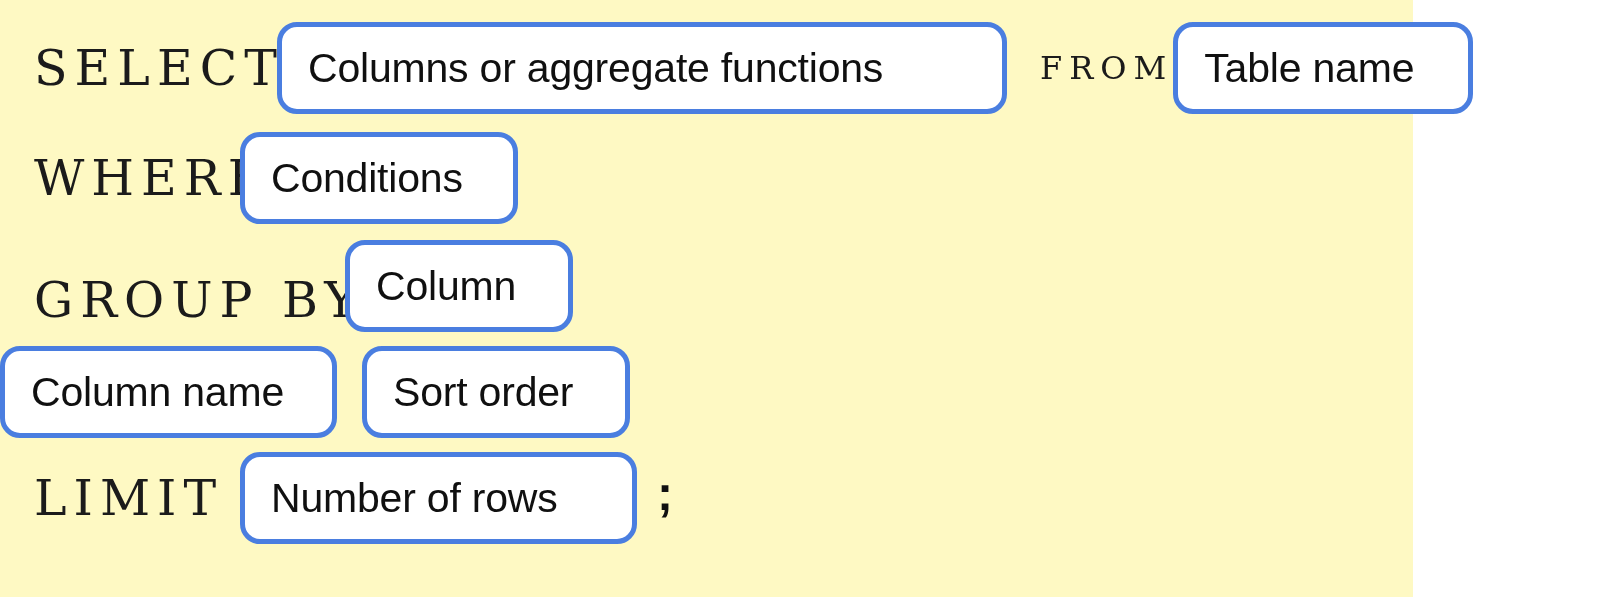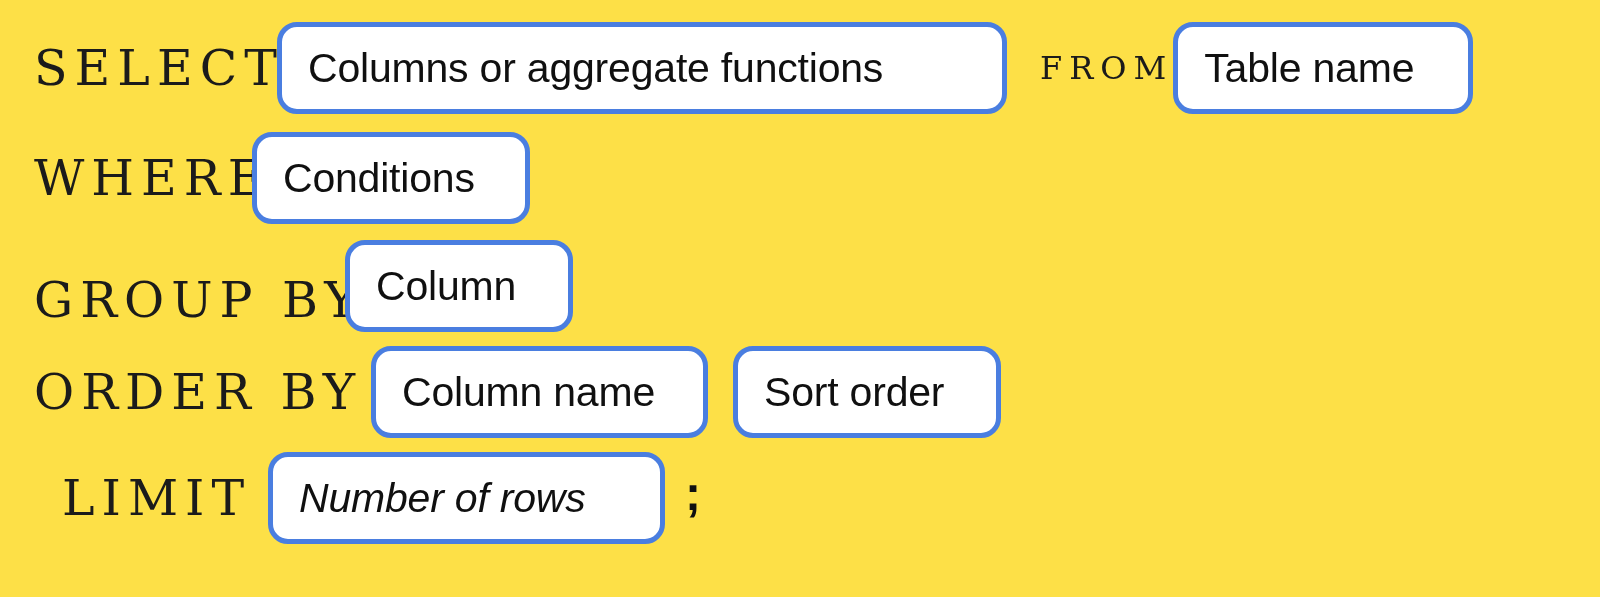--- a/index.html
+++ b/index.html
@@ -10,23 +10,23 @@
   body {
     width: 1600px;
     height: 597px;
     overflow: hidden;
     font-family: "Liberation Sans", sans-serif;
     -webkit-font-smoothing: antialiased;
   }
 
   #diagram {
     position: relative;
-    width: 1600px;
+    width: 1413px;
     height: 597px;
-    background: #fde047;
+    background: #fef9c3;
   }
 
   
   .sql-row {
     position: absolute;
     left: 0;
     display: flex;
     align-items: center;
     height: 110px;
   }
@@ -76,31 +76,31 @@
     line-height: 1;
     position: relative;
     top: -4px;
   }
 
   
   #row-select    { top: 13px;  }
   #row-where     { top: 123px; }
   #row-groupby   { top: 231px; }
   #row-orderby   { top: 337px; }
-  #row-limit     { top: 443px; padding-left: 28px; }
+  #row-limit     { top: 443px; }
 
   
   #row-select  .keyword  { width: 277px; }
   #row-where   .keyword  { width: 240px; }
   #row-groupby .keyword  { width: 345px; margin-top: 28px; }
   #row-orderby .keyword  { width: 345px; }
   #row-limit   .keyword  { width: 240px; }
 
   #row-select  .slot     { margin-left: 0; }
-  #row-where   .slot     { margin-left: 12px; }
+  #row-where   .slot     { margin-left: 0; }
   #row-groupby .slot     { margin-left: 0; }
   #row-orderby .slot:first-of-type { margin-left: 0; }
   #row-limit   .slot     { margin-left: 0; }
 
   
   .inline-keyword {
     font-family: "DejaVu Serif", "Liberation Serif", serif;
     font-size: 32px;
     font-weight: 400;
     color: #1b1b1b;
@@ -109,21 +109,21 @@
     line-height: 1;
     margin-left: 33px;
   }
 
   #slot-columns-agg   { width: 730px; }
   #slot-table-name    { width: 300px; margin-left: 33px; }
   #slot-conditions    { width: 278px; }
   #slot-group-columns { width: 228px; }
   #slot-order-column  { width: 337px; }
   #slot-sort-order    { width: 268px; margin-left: 25px; }
-  #slot-row-limit     { width: 397px; font-style: italic; }
+  #slot-row-limit     { width: 397px; }
 </style>
 </head>
 <body>
 
 <div id="diagram">
 
   <div class="sql-row" id="row-select">
     <span class="keyword">SELECT</span>
 
     <span class="slot" id="slot-columns-agg">
@@ -147,21 +147,20 @@
 
   <div class="sql-row" id="row-groupby">
     <span class="keyword">GROUP BY</span>
 
     <span class="slot" id="slot-group-columns">
       <span class="slot-label">Column</span>
     </span>
   </div>
 
   <div class="sql-row" id="row-orderby">
-    <span class="keyword">ORDER BY</span>
 
     <span class="slot" id="slot-order-column">
       <span class="slot-label">Column name</span>
     </span>
 
     <span class="slot" id="slot-sort-order">
       <span class="slot-label">Sort order</span>
     </span>
   </div>
 

